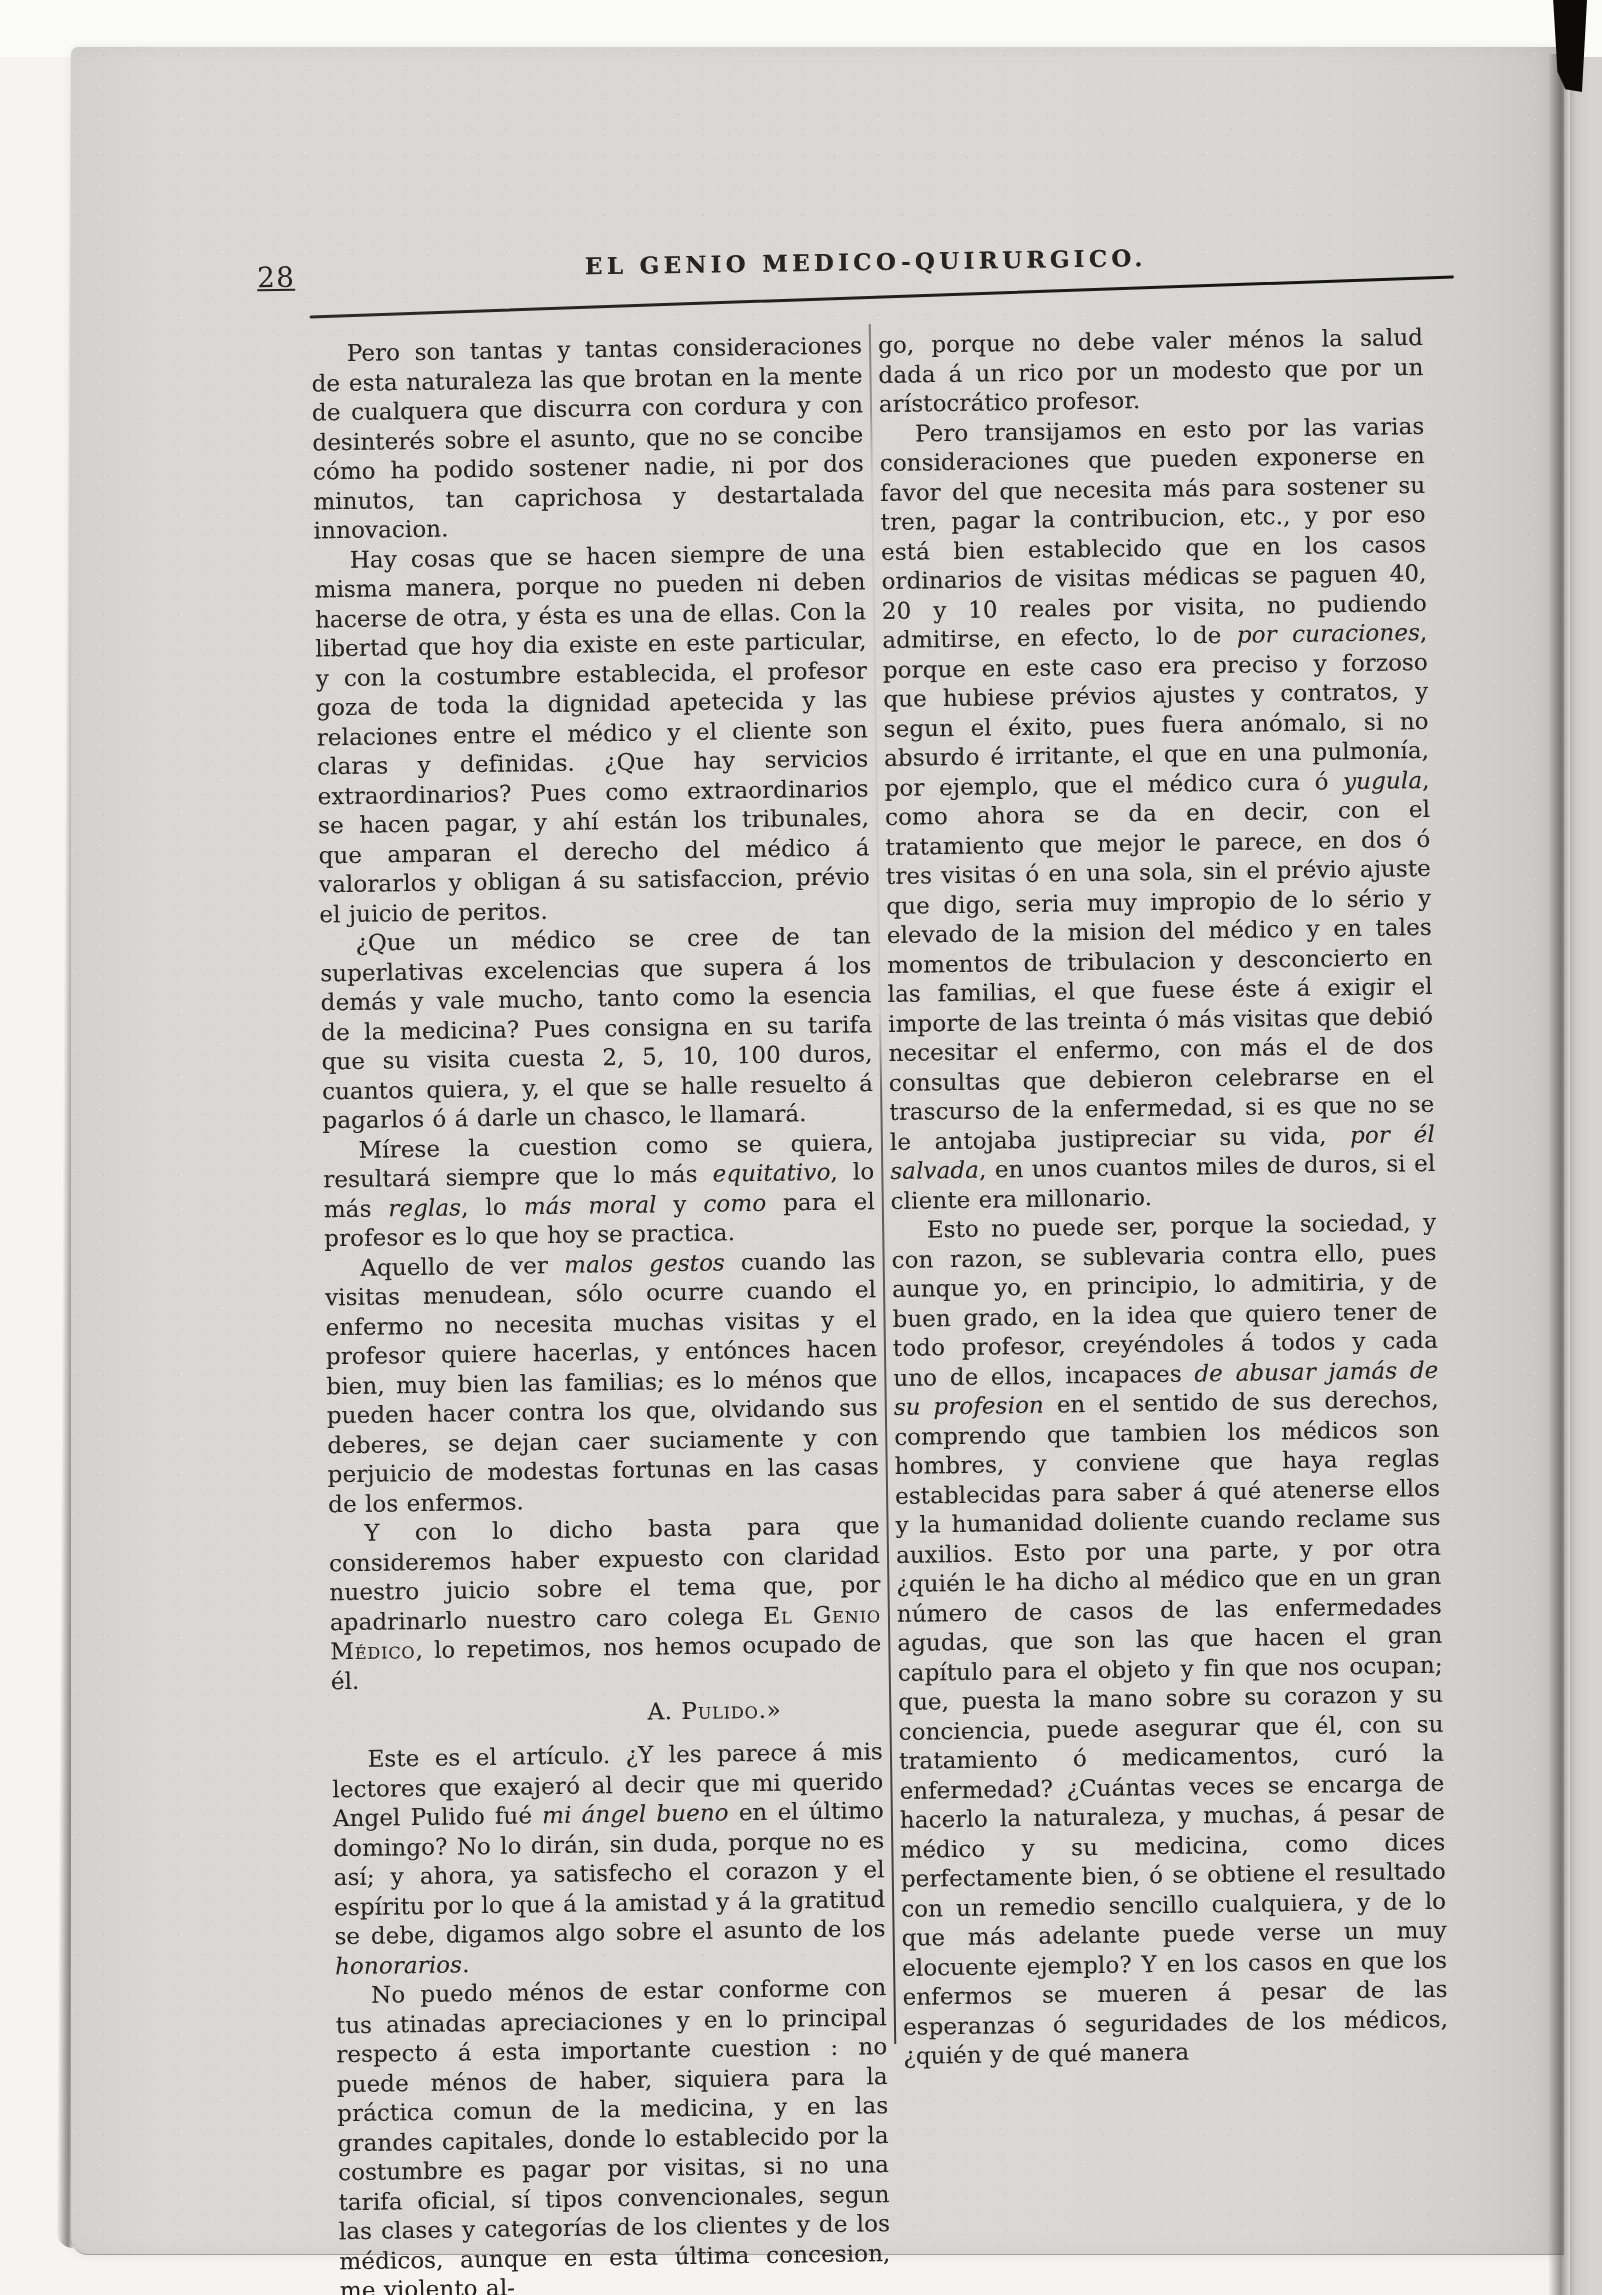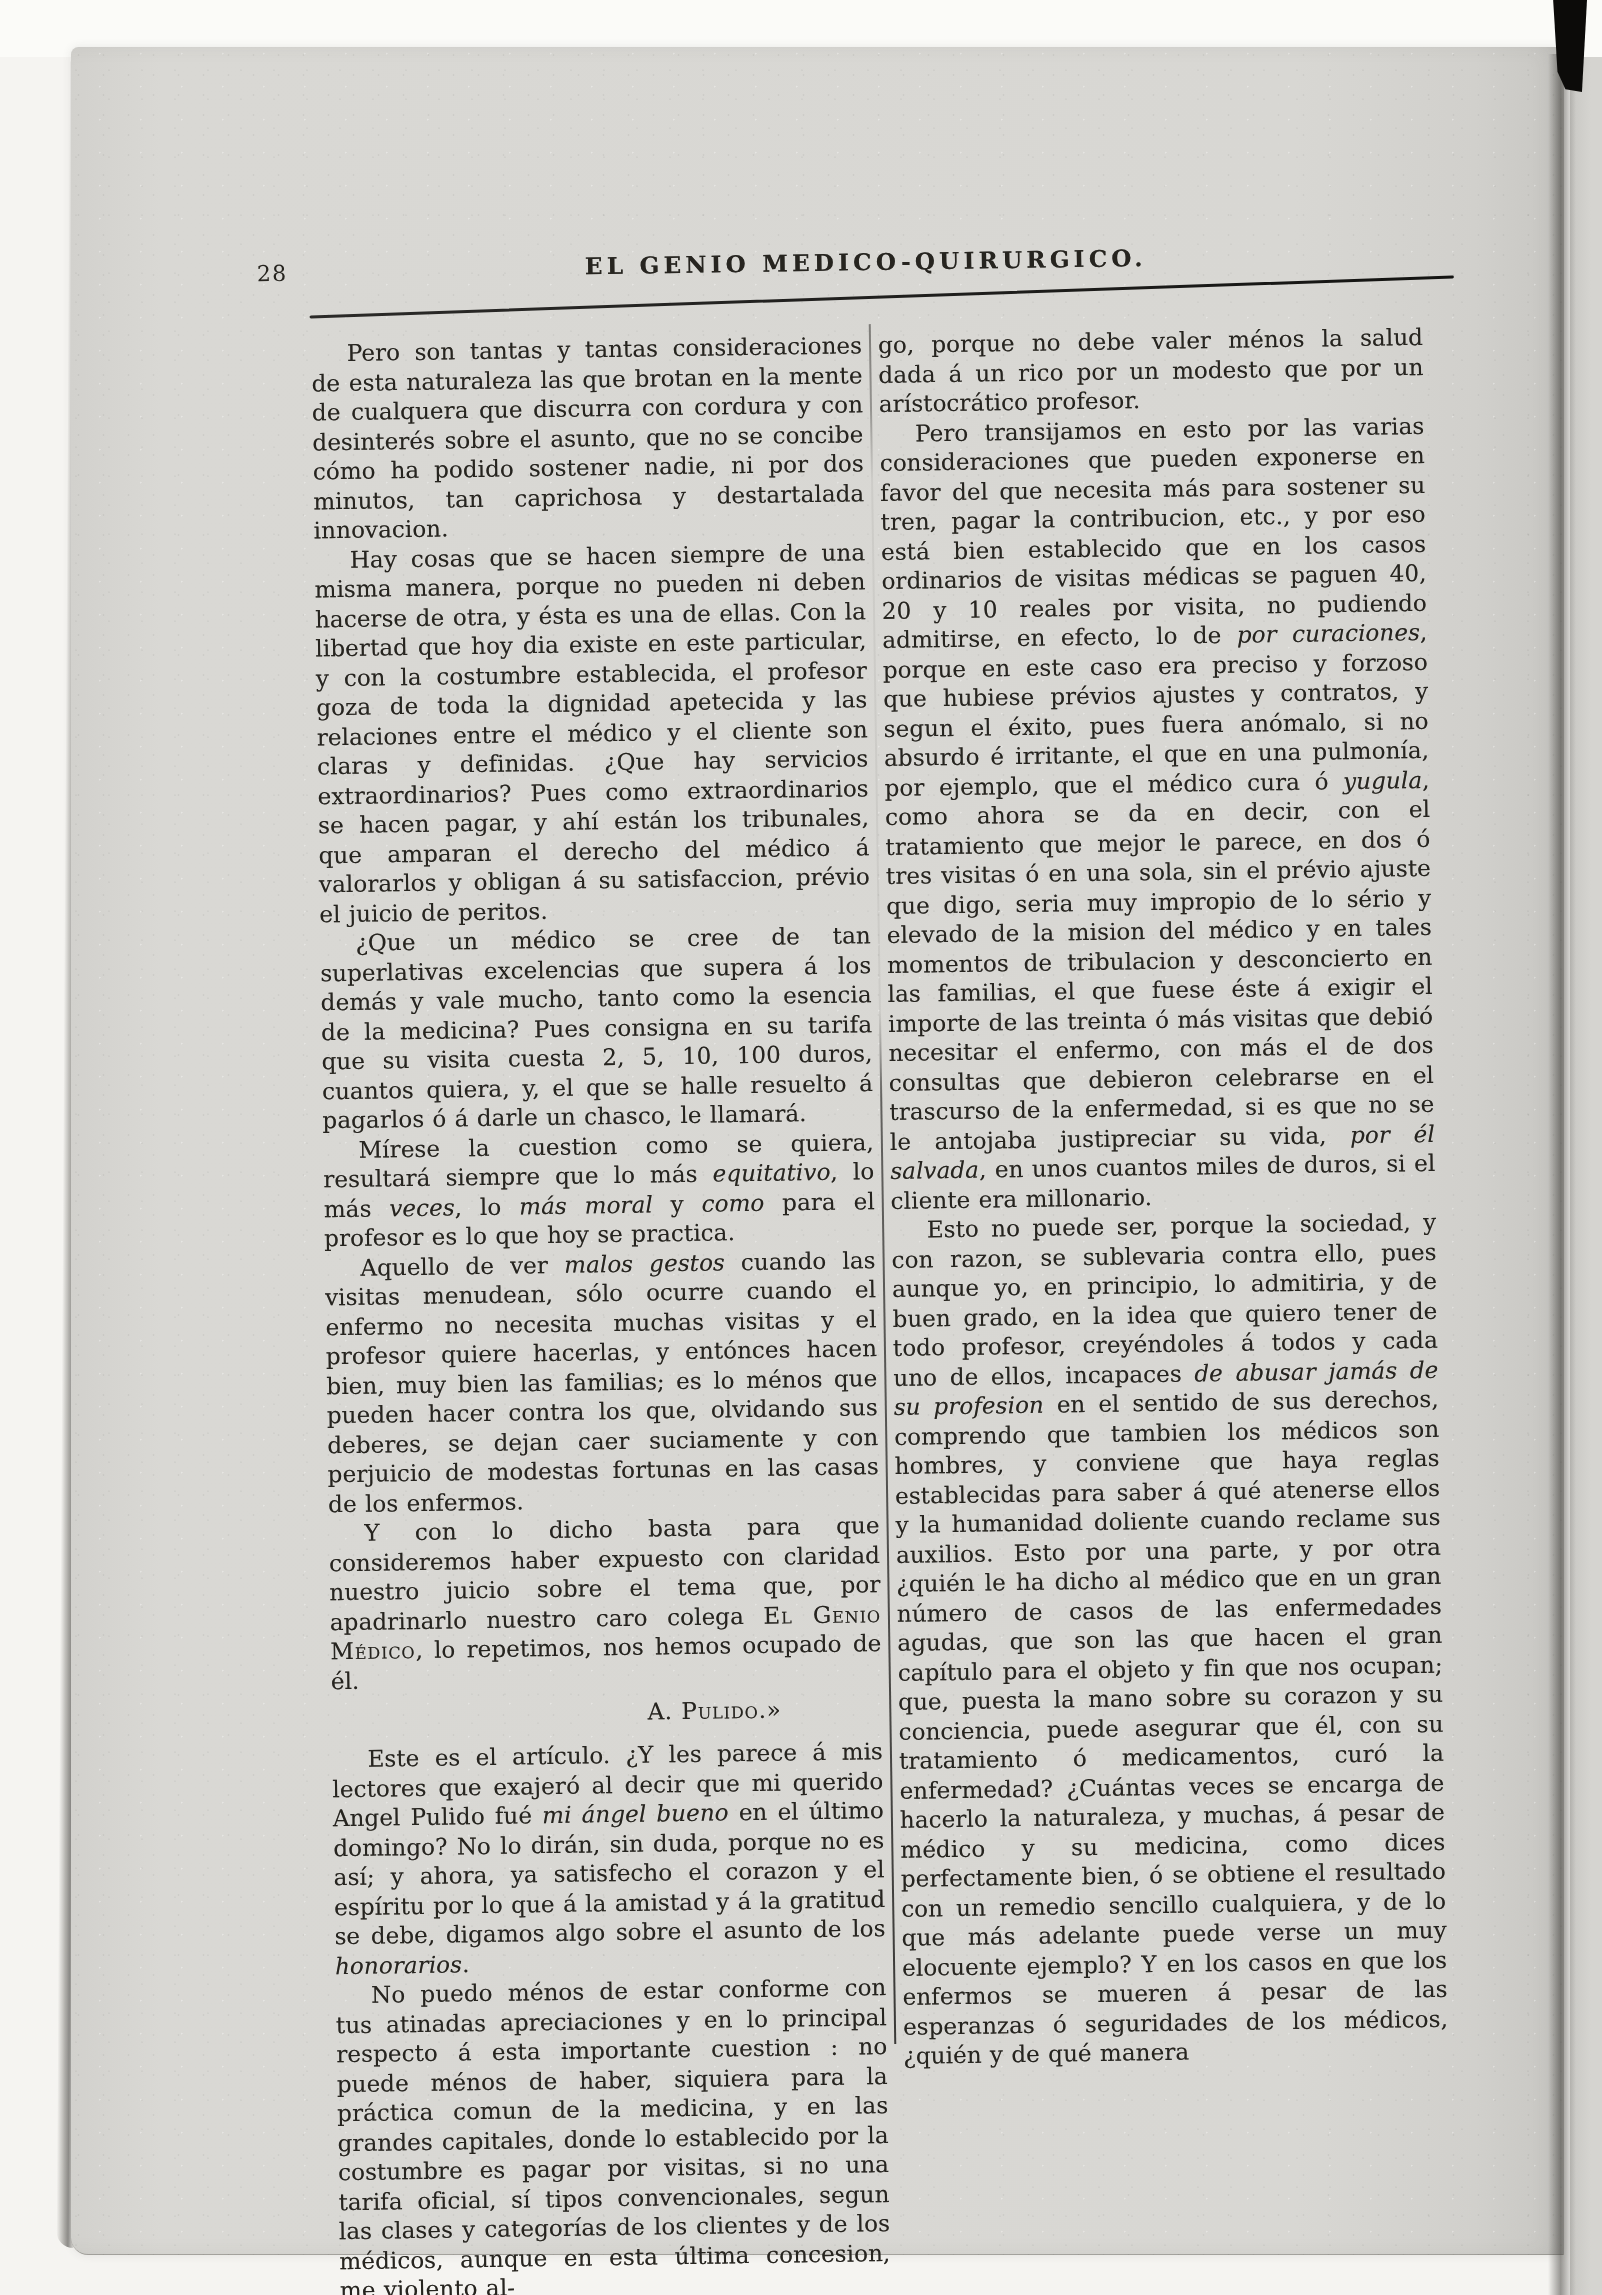--- a/index.html
+++ b/index.html
@@ -38,21 +38,21 @@
     box-shadow:0 0 9.8px rgba(60,58,54,0.10), inset -16px 0 29.5px -16px rgba(70,68,64,0.28);
   }
   .content{
     position:absolute;inset:0;
     transform:rotate(-0.85deg);
     transform-origin:50% 50%;
     color:var(--ink);
   }
   .pagenum{
     position:absolute;left:199px;top:206px;
-    font-size:22px;letter-spacing:1.2px;
+    font-size:28px;letter-spacing:1.2px;text-decoration:underline;
   }
   .title{
     position:absolute;left:246px;top:202px;width:1124px;
     text-align:center;font-size:23px;font-weight:bold;letter-spacing:4.3px;
     text-shadow:0 0 0.6px rgba(40,40,38,0.55);
     white-space:nowrap;
   }
   .rule{
     position:absolute;left:251px;top:261px;width:1145px;height:3.1px;
     background:linear-gradient(90deg,#2b2a28,#141412);
@@ -111,21 +111,21 @@
       <span class="title">EL GENIO MEDICO-QUIRURGICO.</span>
     </header>
 
     <div class="rule"></div>
     <div class="divider"></div>
 
     <section class="col left">
         <p class="para indent">Pero son tantas y tantas consideraciones de esta naturaleza las que brotan en la mente de cualquera que discurra con cordura y con desinterés sobre el asunto, que no se concibe cómo ha podido sostener nadie, ni por dos minutos, tan caprichosa y destartalada innovacion.</p>
         <p class="para indent">Hay cosas que se hacen siempre de una misma manera, porque no pueden ni deben hacerse de otra, y ésta es una de ellas. Con la libertad que hoy dia existe en este particular, y con la costumbre establecida, el profesor goza de toda la dignidad apetecida y las relaciones entre el médico y el cliente son claras y definidas. ¿Que hay servicios extraordinarios? Pues como extraordinarios se hacen pagar, y ahí están los tribunales, que amparan el derecho del médico á valorarlos y obligan á su satisfaccion, prévio el juicio de peritos.</p>
         <p class="para indent">¿Que un médico se cree de tan superlativas excelencias que supera á los demás y vale mucho, tanto como la esencia de la medicina? Pues consigna en su tarifa que su visita cuesta 2, 5, 10, 100 duros, cuantos quiera, y, el que se halle resuelto á pagarlos ó á darle un chasco, le llamará.</p>
-        <p class="para indent">Mírese la cuestion como se quiera, resultará siempre que lo más <i>equitativo</i>, lo más <i>veces</i>, lo <i>más moral</i> y <i>como</i> para el profesor es lo que hoy se practica.</p>
+        <p class="para indent">Mírese la cuestion como se quiera, resultará siempre que lo más <i>equitativo</i>, lo más <i>reglas</i>, lo <i>más moral</i> y <i>como</i> para el profesor es lo que hoy se practica.</p>
         <p class="para indent">Aquello de ver <i>malos gestos</i> cuando las visitas menudean, sólo ocurre cuando el enfermo no necesita muchas visitas y el profesor quiere hacerlas, y entónces hacen bien, muy bien las familias; es lo ménos que pueden hacer contra los que, olvidando sus deberes, se dejan caer suciamente y con perjuicio de modestas fortunas en las casas de los enfermos.</p>
         <p class="para indent">Y con lo dicho basta para que consideremos haber expuesto con claridad nuestro juicio sobre el tema que, por apadrinarlo nuestro caro colega <span class="sc">El Genio Médico</span>, lo repetimos, nos hemos ocupado de él.</p>
         <p class="para signature">A. <span class="sc">Pulido</span>.»</p>
         <p class="para indent">Este es el artículo. ¿Y les parece á mis lectores que exajeró al decir que mi querido Angel Pulido fué <i>mi ángel bueno</i> en el último domingo? No lo dirán, sin duda, porque no es así; y ahora, ya satisfecho el corazon y el espíritu por lo que á la amistad y á la gratitud se debe, digamos algo sobre el asunto de los <i>honorarios</i>.</p>
         <p class="para indent">No puedo ménos de estar conforme con tus atinadas apreciaciones y en lo principal respecto á esta importante cuestion : no puede ménos de haber, siquiera para la práctica comun de la medicina, y en las grandes capitales, donde lo establecido por la costumbre es pagar por visitas, si no una tarifa oficial, sí tipos convencionales, segun las clases y categorías de los clientes y de los médicos, aunque en esta última concesion, me violento al-</p>
       </section>
 
     <section class="col right">
         <p class="para continuation">go, porque no debe valer ménos la salud dada á un rico por un modesto que por un arístocrático profesor.</p>
         <p class="para indent">Pero transijamos en esto por las varias consideraciones que pueden exponerse en favor del que necesita más para sostener su tren, pagar la contribucion, etc., y por eso está bien establecido que en los casos ordinarios de visitas médicas se paguen 40, 20 y 10 reales por visita, no pudiendo admitirse, en efecto, lo de <i>por curaciones</i>, porque en este caso era preciso y forzoso que hubiese prévios ajustes y contratos, y segun el éxito, pues fuera anómalo, si no absurdo é irritante, el que en una pulmonía, por ejemplo, que el médico cura ó <i>yugula</i>, como ahora se da en decir, con el tratamiento que mejor le parece, en dos ó tres visitas ó en una sola, sin el prévio ajuste que digo, seria muy impropio de lo sério y elevado de la mision del médico y en tales momentos de tribulacion y desconcierto en las familias, el que fuese éste á exigir el importe de las treinta ó más visitas que debió necesitar el enfermo, con más el de dos consultas que debieron celebrarse en el trascurso de la enfermedad, si es que no se le antojaba justipreciar su vida, <i>por él salvada</i>, en unos cuantos miles de duros, si el cliente era millonario.</p>

